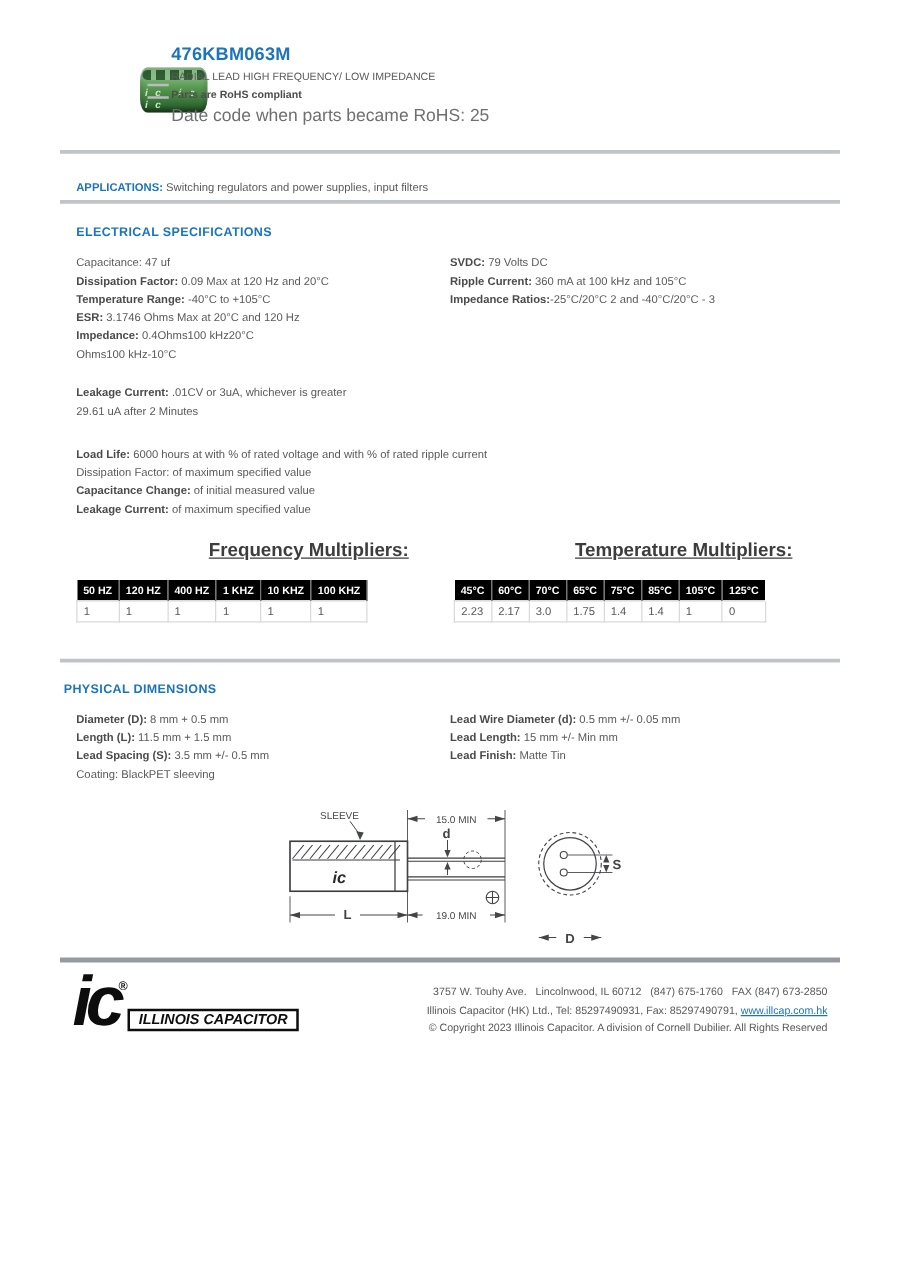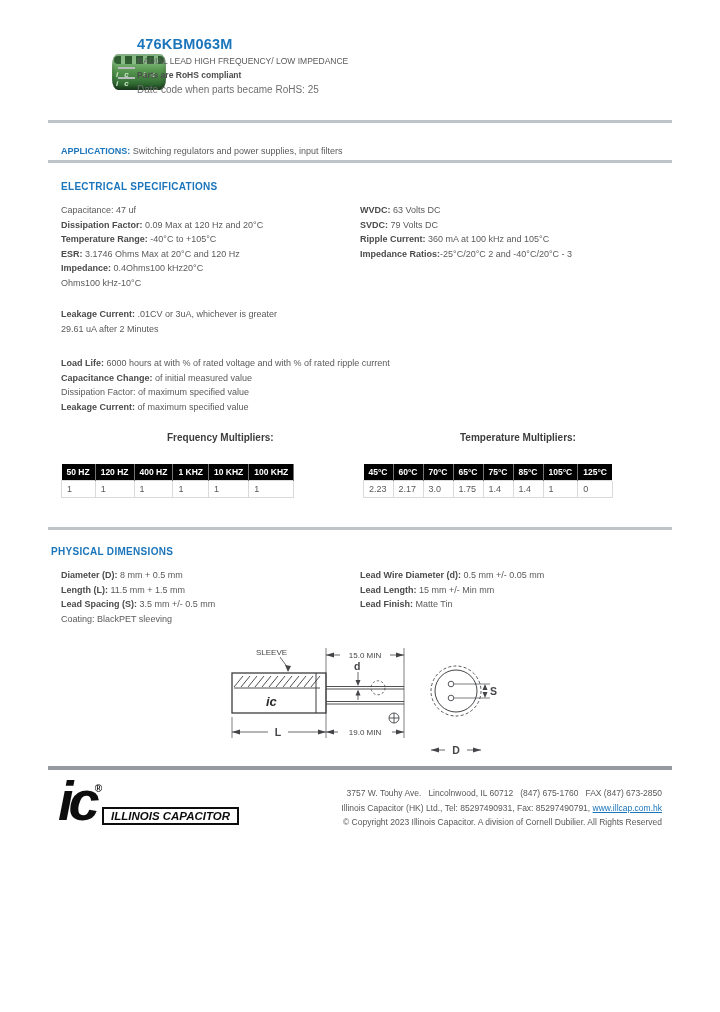--- a/index.html
+++ b/index.html
@@ -4,27 +4,27 @@
 <style>
   html,body{margin:0;padding:0;background:#ffffff;}
   body{width:720px;height:1012px;font-family:"Liberation Sans",sans-serif;color:#58585b;}
   .page{position:relative;width:720px;height:1012px;overflow:hidden;background:#fff;}
   .abs{position:absolute;}
   .rule{position:absolute;left:48px;width:624px;height:3px;background:#bfc4c9;}
   .rule-thick{position:absolute;left:48px;width:624px;height:4px;background:#949a9f;}
   .part-number{font-size:14.5px;font-weight:bold;color:#1b75bb;letter-spacing:.2px;}
   .hdr-sub{font-size:8.5px;color:#5a5a5c;margin-top:4px;}
   .hdr-rohs{font-size:8.5px;font-weight:bold;color:#4e4e50;margin-top:4px;}
-  .hdr-date{font-size:10px;color:#6f6f72;margin-top:4px;}
+  .hdr-date{font-size:14px;color:#6f6f72;margin-top:4px;}
   .sec-title{font-size:10px;font-weight:bold;color:#1b75bb;letter-spacing:.3px;}
   .app-label{font-size:9px;font-weight:bold;color:#1b75bb;}
   .app-text{font-size:9px;color:#5a5a5c;}
   .spec{font-size:9px;line-height:14.5px;white-space:nowrap;color:#5a5a5c;}
   .spec b{font-weight:bold;color:#4b4b4d;}
-  .tbl-title{font-size:10px;font-weight:bold;color:#3d3d3f;}
+  .tbl-title{font-size:15px;font-weight:bold;color:#3d3d3f;text-decoration:underline;}
   table.mult{border-collapse:collapse;position:absolute;}
   table.mult th{background:#000000;color:#ffffff;font-size:8.5px;font-weight:bold;
     padding:3px 5px;border-right:1px solid rgba(255,255,255,.45);white-space:nowrap;text-align:left;}
   table.mult td{font-size:9px;color:#58585b;background:#fff;border:1px solid #d8dadc;
     padding:3px 5px;white-space:nowrap;text-align:left;}
   .cap-photo{position:absolute;left:64px;top:54px;width:72px;height:38px;}
   .cap-body{position:absolute;left:0;top:0;width:54px;height:36px;border-radius:6px/11px;
     background:linear-gradient(180deg,#4c8a4a 0%,#7ab578 22%,#58984f 45%,#2f6a32 85%,#244f27 100%);
     box-shadow:inset 0 2px 2px rgba(255,255,255,.35), inset 0 -3px 4px rgba(0,0,0,.35);overflow:hidden;margin-left:48px;}
   .cap-top{position:absolute;left:2px;top:2px;width:50px;height:8px;border-radius:4px;
@@ -79,35 +79,34 @@
   <div class="abs" style="left:61px;top:203px;">
     <div class="spec"><b></b><span>Capacitance: 47 uf</span></div>
     <div class="spec"><b>Dissipation Factor:</b><span> 0.09 Max at 120 Hz and 20°C</span></div>
     <div class="spec"><b>Temperature Range:</b><span> -40°C to +105°C</span></div>
     <div class="spec"><b>ESR:</b><span> 3.1746 Ohms Max at 20°C and 120 Hz</span></div>
     <div class="spec"><b>Impedance:</b><span> 0.4Ohms100 kHz20°C</span></div>
     <div class="spec"><b></b><span>Ohms100 kHz-10°C</span></div>
   </div>
 
   <div class="abs" style="left:360px;top:203px;">
-    <div class="spec"><b>WVDC:</b><span> 63 Volts DC</span></div>
     <div class="spec"><b>SVDC:</b><span> 79 Volts DC</span></div>
     <div class="spec"><b>Ripple Current:</b><span> 360 mA at 100 kHz and 105°C</span></div>
     <div class="spec"><b>Impedance Ratios:</b><span>-25°C/20°C 2 and -40°C/20°C - 3</span></div>
   </div>
 
   <div class="abs" style="left:61px;top:307px;">
     <div class="spec"><b>Leakage Current:</b><span> .01CV or 3uA, whichever is greater</span></div>
     <div class="spec"><b></b><span>29.61 uA after 2 Minutes</span></div>
   </div>
 
   <div class="abs" style="left:61px;top:356px;">
     <div class="spec"><b>Load Life:</b><span> 6000 hours at with % of rated voltage and with % of rated ripple current</span></div>
+    <div class="spec"><b></b><span>Dissipation Factor: of maximum specified value</span></div>
     <div class="spec"><b>Capacitance Change:</b><span> of initial measured value</span></div>
-    <div class="spec"><b></b><span>Dissipation Factor: of maximum specified value</span></div>
     <div class="spec"><b>Leakage Current:</b><span> of maximum specified value</span></div>
   </div>
 
   <div class="abs tbl-title" style="left:167px;top:432px;">Frequency Multipliers:</div>
   <div class="abs tbl-title" style="left:460px;top:432px;">Temperature Multipliers:</div>
 
   <table class="mult" style="left:61px;top:464px;">
     <tbody>
         <tr>
       <th>50 HZ</th>

